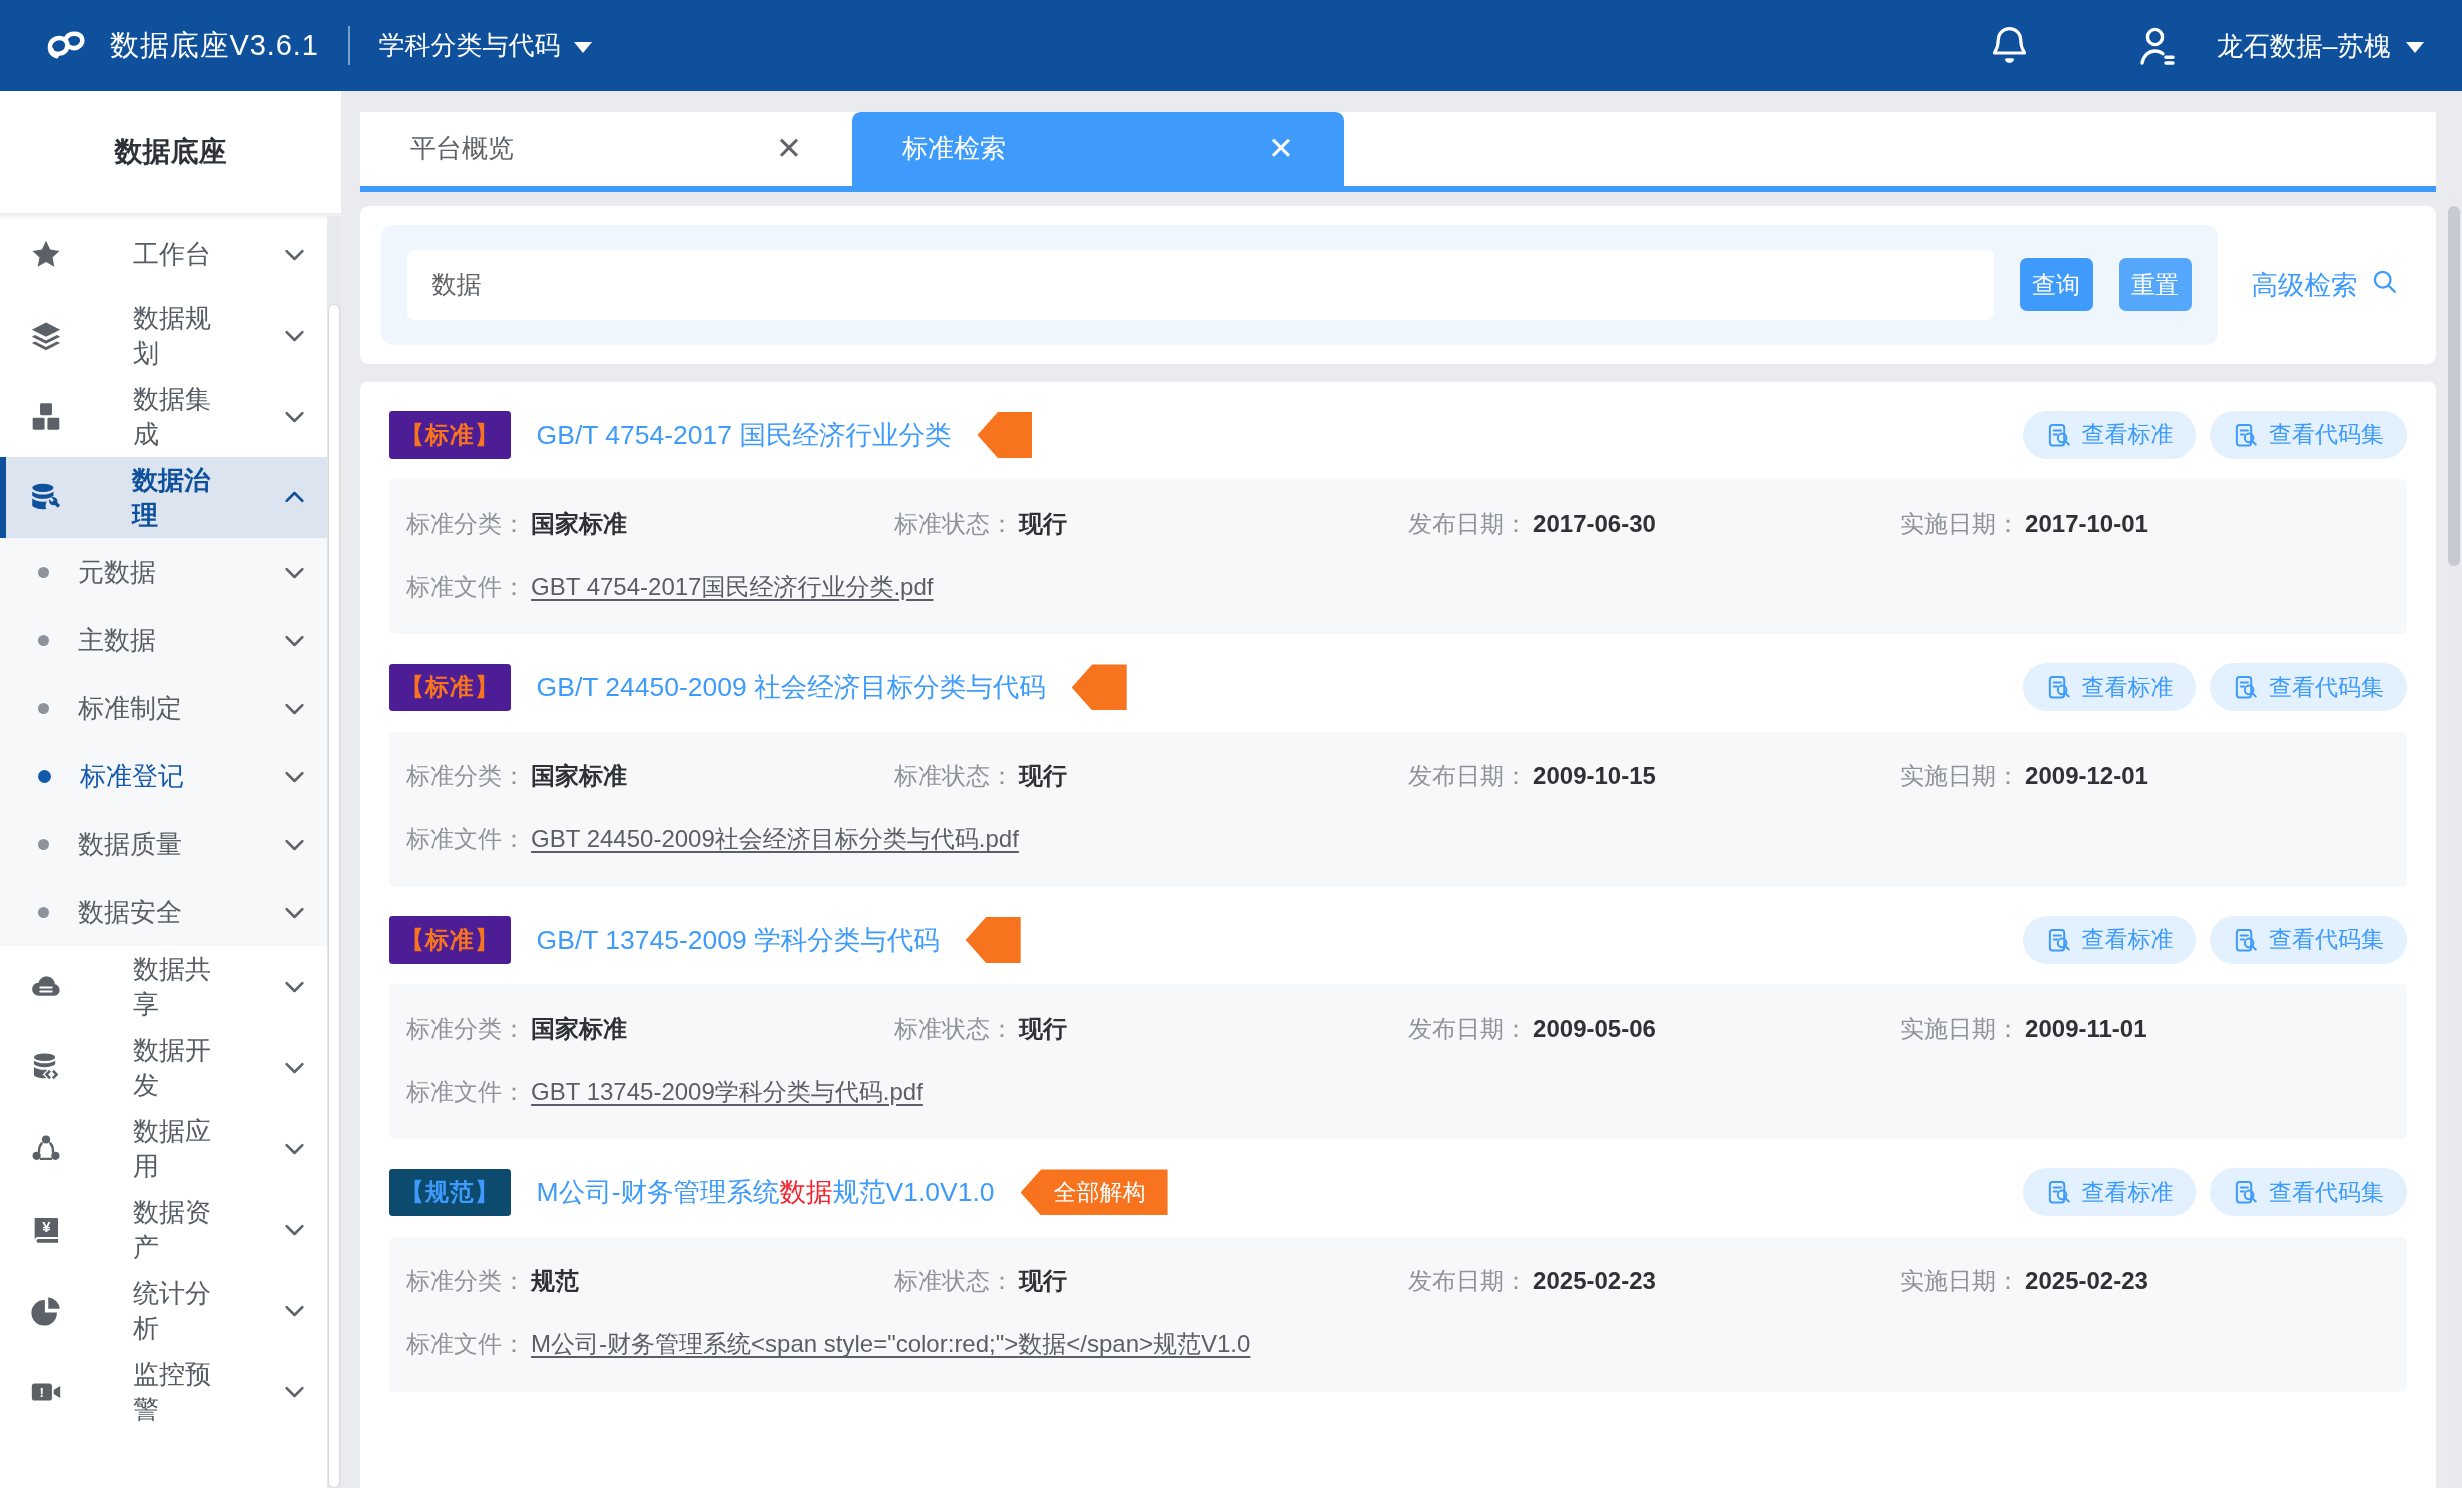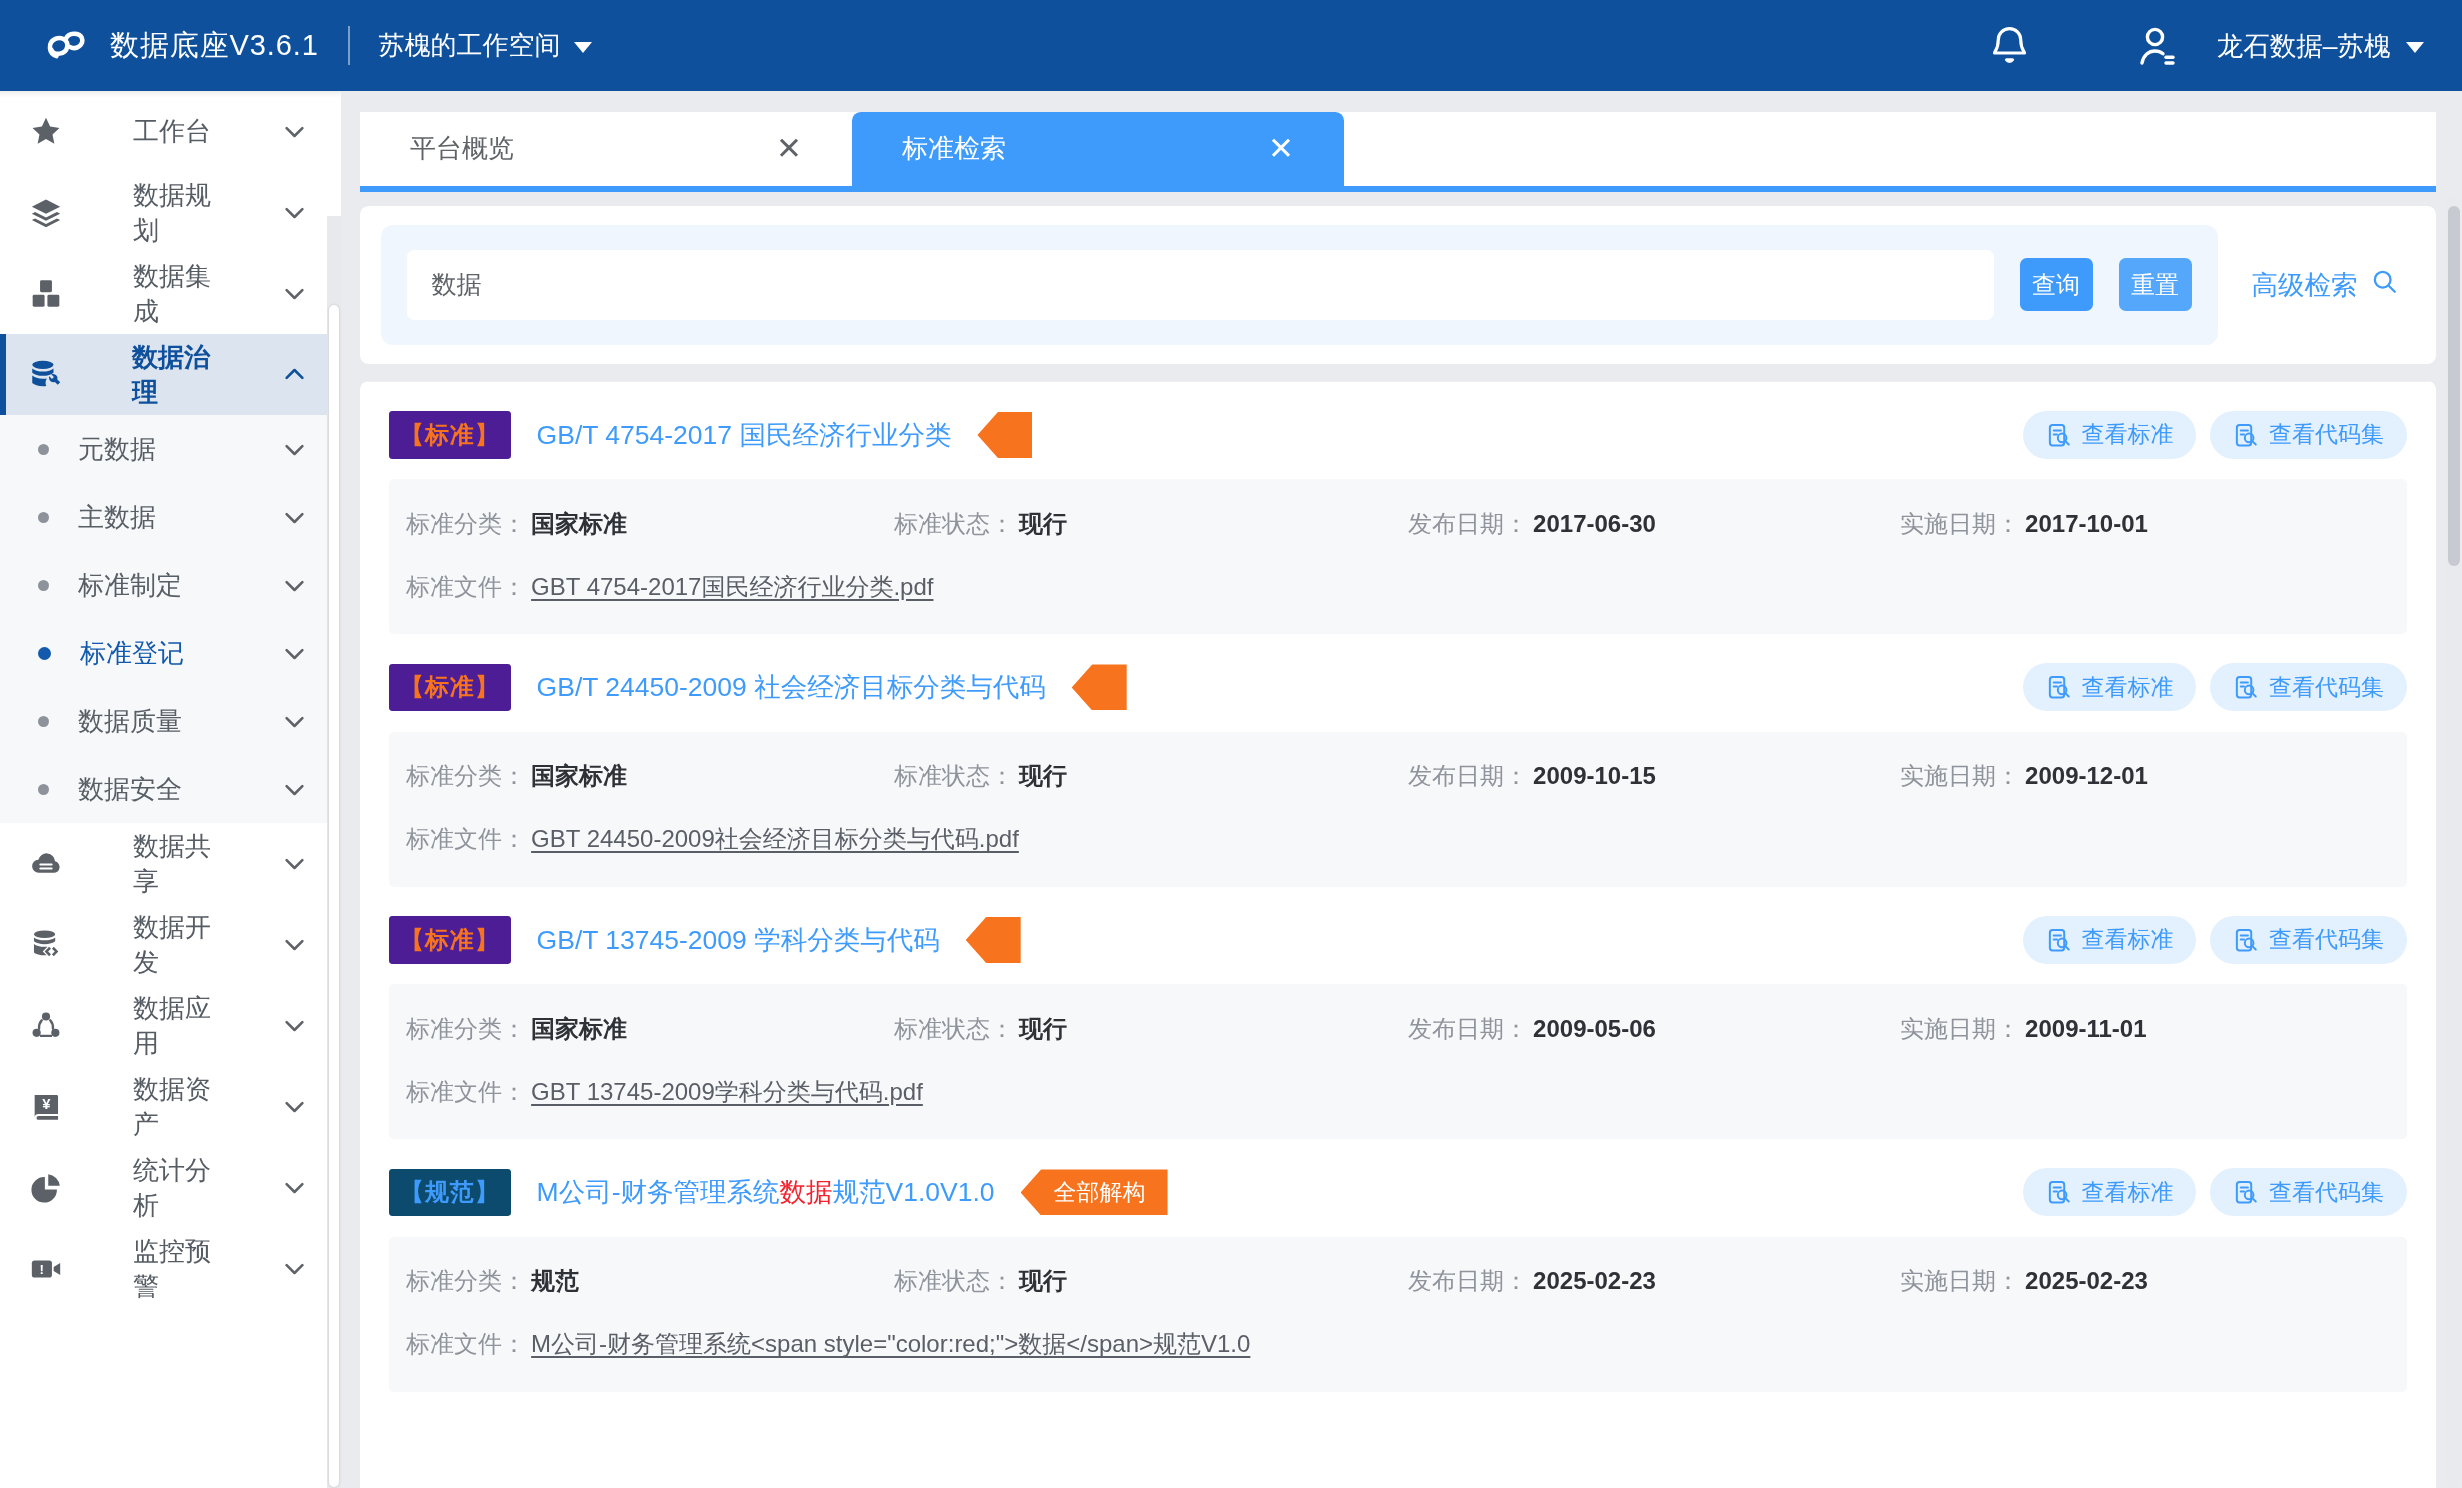--- a/index.html
+++ b/index.html
@@ -96,21 +96,21 @@
   <header class="hdr">
     <span class="hdr-logo">
       <svg viewBox="0 0 40 40" fill="none" stroke="#fff" stroke-width="3.4" stroke-linecap="round">
         <path d="M14 28c-6-2-7-10-1-13 5-2 10 1 9 6-1 6-10 7-12 2"></path>
         <path d="M21 15c2-5 10-5 12-1 2 5-4 10-9 7"></path>
       </svg>
     </span>
     <span class="hdr-title">数据底座V3.6.1</span>
     <span class="hdr-div"></span>
     <span class="hdr-ws">
-      <span>苏槐的工作空间</span>
+      <span>学科分类与代码</span>
       <span class="caret"></span>
     </span>
     <span class="hdr-spacer"></span>
     <span class="hdr-bell">
       <svg viewBox="0 0 24 24" fill="none" stroke="#fff" stroke-width="1.7" stroke-linecap="round" stroke-linejoin="round">
         <path d="M18 9a6 6 0 1 0-12 0c0 5-2 6-2 7h16c0-1-2-2-2-7z"></path>
         <path d="M10.4 19.6a1.9 1.9 0 0 0 3.2 0z" fill="#fff"></path>
       </svg>
     </span>
     <span class="hdr-user">
@@ -121,20 +121,21 @@
           <line x1="16.5" y1="17.6" x2="20" y2="17.6"></line>
           <line x1="16.5" y1="20.5" x2="20" y2="20.5"></line>
         </svg>
       </span>
       <span>龙石数据–苏槐</span>
       <span class="caret"></span>
     </span>
   </header>
 
   <aside class="sb">
+    <div class="sb-title">数据底座</div>
     <nav class="sb-menu" id="sb-menu">
         <div class="nav1">
     <span class="nav-icon">
             <svg viewBox="0 0 24 24" fill="currentColor">
               <path d="M12 2l2.9 6.2 6.6.9-4.9 4.6 1.3 6.6L12 17l-5.9 3.3 1.3-6.6L2.5 9.1l6.6-.9z"></path>
             </svg>
           </span>
     <span class="nav-label">工作台</span>
     <span class="nav-chevron">
             <svg viewBox="0 0 24 24" fill="none" stroke="currentColor" stroke-width="2.3" stroke-linecap="round" stroke-linejoin="round">

